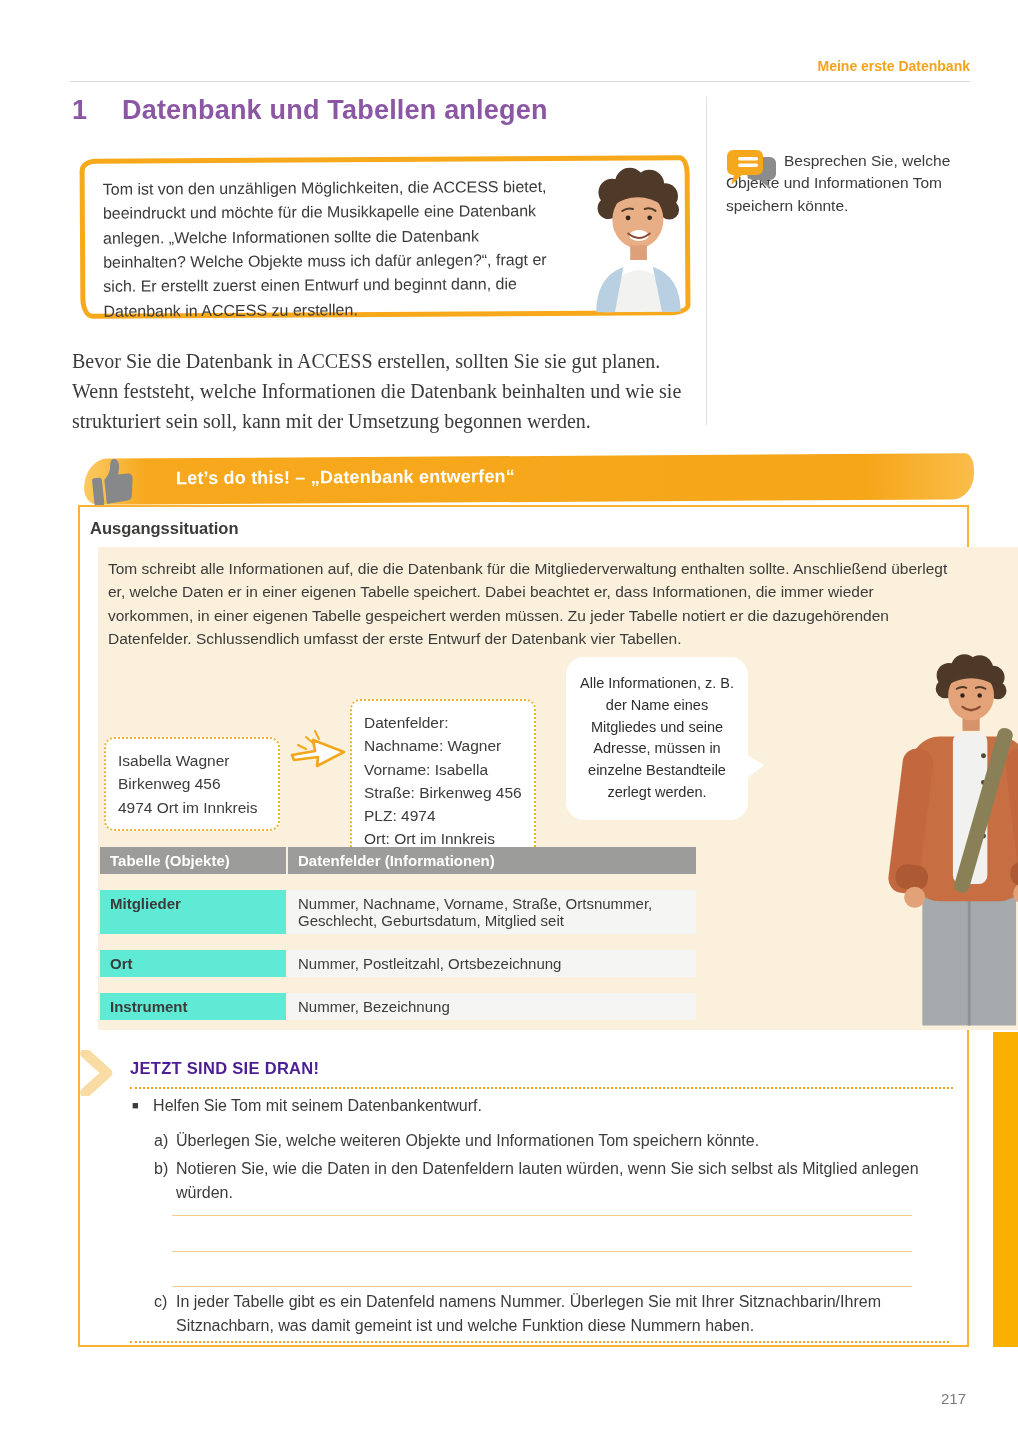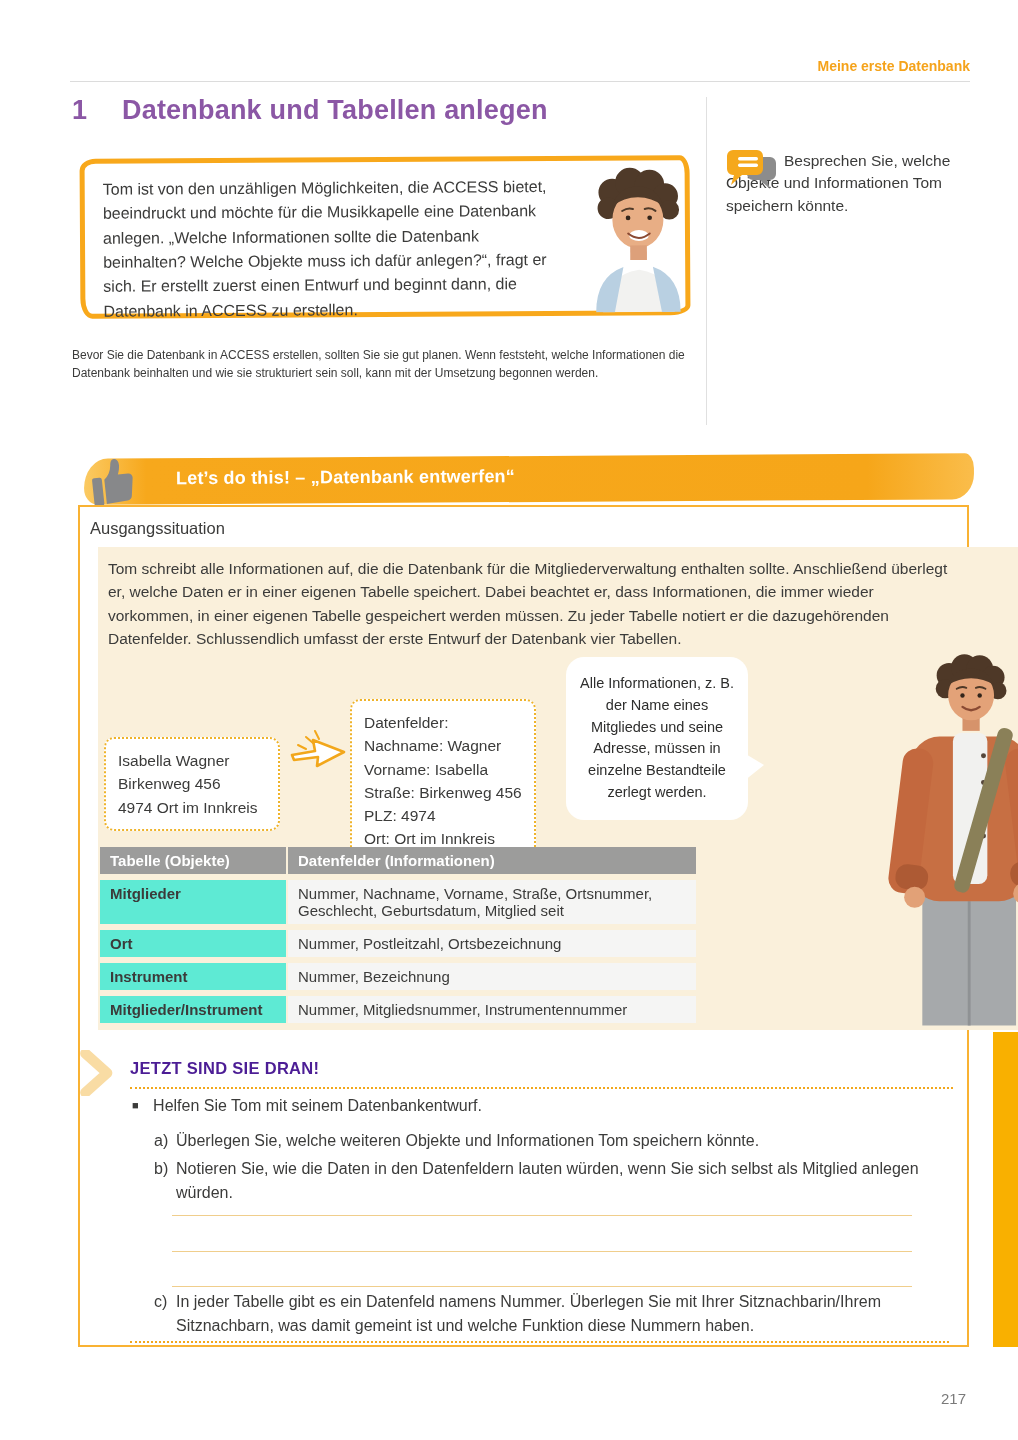--- a/index.html
+++ b/index.html
@@ -22,47 +22,47 @@
   
   .intro-frame{position:absolute;left:80px;top:157px;width:610px;height:160px;background:#fff;
     border:5px solid #F8A81B;border-radius:16px 10px 20px 12px/12px 18px 10px 20px;
     transform:rotate(-.35deg);padding:14px 120px 12px 18px;font-size:16px;line-height:1.52;}
   .intro-photo{position:absolute;right:-6px;top:4px;width:108px;height:148px;}
   
   .margin-note{position:absolute;left:726px;top:150px;width:238px;font-size:15.5px;line-height:1.45;}
   .margin-note .bubbles{position:absolute;left:0;top:-2px;width:52px;height:44px;}
   .margin-note p{text-indent:58px;}
   
-  .intro-par{position:absolute;left:72px;top:346px;width:622px;font-size:12px;line-height:1.5;}
+  .intro-par{position:absolute;left:72px;top:346px;width:622px;font-size:20px;line-height:1.5;font-family:Liberation Serif, serif;}
   
   .banner{position:absolute;left:84px;top:456px;width:890px;height:46px;
     background:linear-gradient(90deg,#FBCA63 0%,#F7A81C 7%,#F6A619 88%,#FABD4B 100%);
     border-radius:26px 10px 24px 14px/32px 16px 28px 18px;transform:rotate(-.35deg);}
   .banner-title{position:absolute;left:92px;top:10px;color:#fff;font-size:18px;font-weight:bold;letter-spacing:.2px;}
   .thumb-wrap{position:absolute;left:86px;top:447px;width:54px;height:66px;}
   
   .big-box{position:absolute;left:78px;top:505px;width:891px;height:842px;
     border:2px solid var(--border-yellow);background:#fff;}
-  .aus-heading{position:absolute;left:10px;top:12px;font-size:16.5px;font-weight:normal;}
+  .aus-heading{position:absolute;left:10px;top:12px;font-size:16.5px;font-weight:bold;}
   .beige-panel{position:absolute;left:18px;top:40px;width:991px;height:483px;
     background:var(--beige);overflow:hidden;}
   .situation{position:absolute;left:10px;top:10px;width:848px;font-size:15.5px;line-height:1.5;}
   .card{position:absolute;background:#fff;border:2px dotted #EFB32A;border-radius:10px;
     padding:10px 12px;font-size:15.5px;line-height:1.5;margin-top:40px;}
   .card-address{left:6px;top:150px;width:176px;}
   .card-fields{left:252px;top:112px;width:186px;}
   .sketch-arrow{position:absolute;left:190px;top:178px;width:62px;height:52px;}
   .bubble{position:absolute;left:468px;top:110px;width:182px;background:#fff;border-radius:18px;
     padding:16px 10px;font-size:14.5px;line-height:1.5;text-align:center;color:#2E2E2D;}
   .bubble:after{content:"";position:absolute;right:-16px;top:96px;width:0;height:0;
     border-top:12px solid transparent;border-bottom:16px solid transparent;border-left:20px solid #fff;}
   .boy-full{position:absolute;right:6px;bottom:-4px;width:220px;height:392px;}
   
   .obj-table{position:absolute;left:2px;top:300px;width:596px;font-size:15px;}
-  .t-row{display:flex;gap:2px;margin-bottom:6px;}
+  .t-row{display:flex;gap:2px;margin-bottom:16px;}
   .t-row .c1{width:186px;padding:5px 10px;flex:none;}
   .t-row .c2{flex:1;padding:5px 10px;}
   .t-head .c1,.t-head .c2{background:var(--th-gray);color:#fff;font-weight:bold;}
   .t-body .c1{background:#5eead4;font-weight:bold;}
   .t-body .c2{background:#F5F5F4;}
   
   .chevron{position:absolute;left:-4px;top:543px;width:44px;height:46px;}
   .tasks-heading{position:absolute;left:50px;top:552px;color:#4c1d95;font-size:16.5px;font-weight:bold;letter-spacing:.3px;}
   .dotted{position:absolute;border-top:2.5px dotted #F2A71B;}
   .dot-top{left:50px;right:14px;top:580px;}

